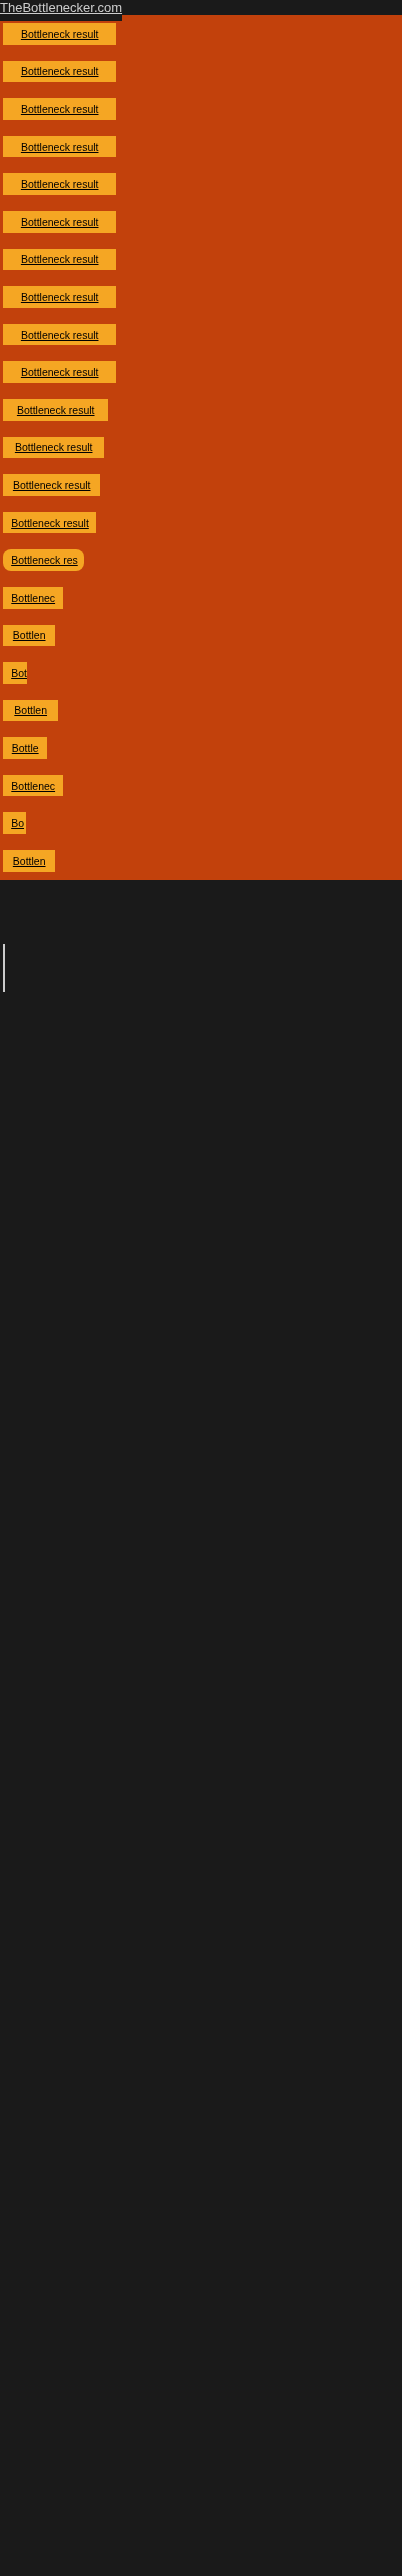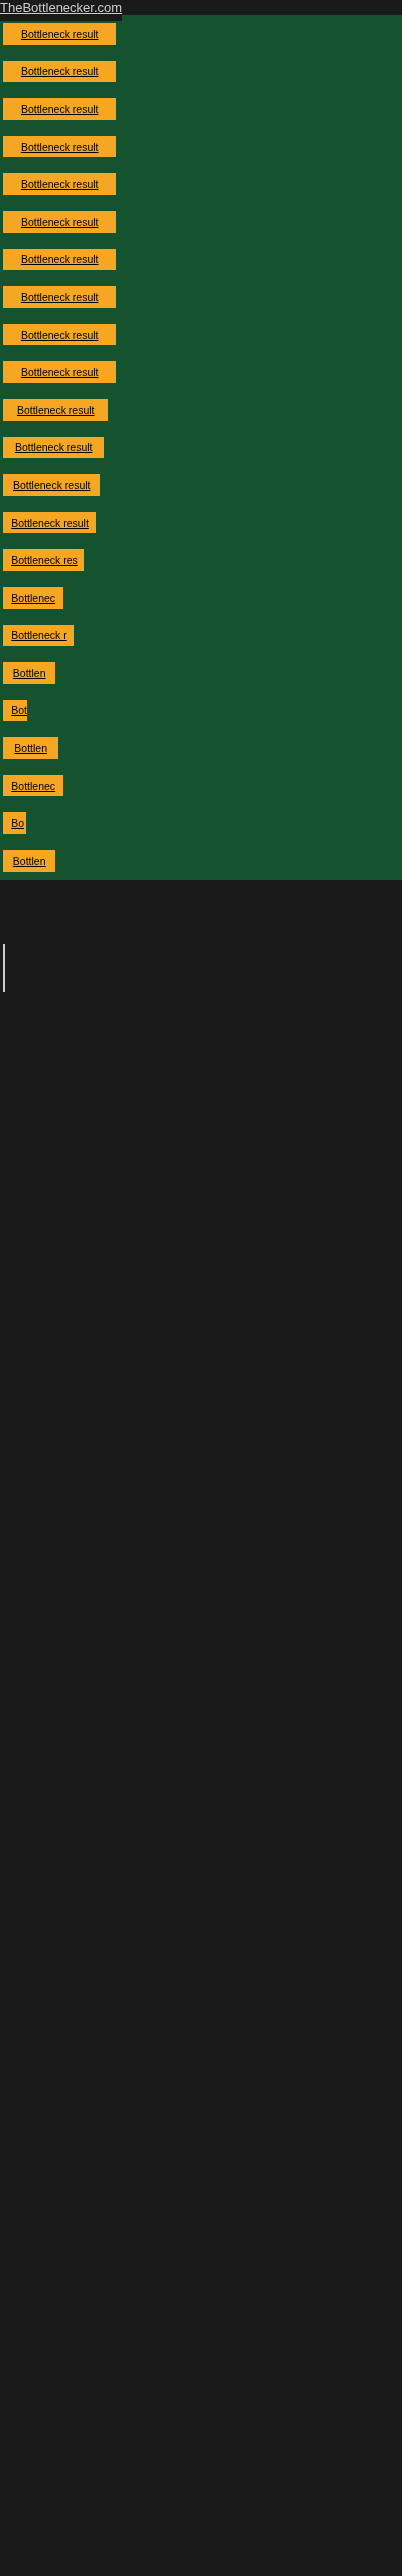--- a/index.html
+++ b/index.html
@@ -33,21 +33,21 @@
       font-size: 10.5px;
       font-weight: normal;
       cursor: pointer;
       display: inline-block;
       white-space: nowrap;
       overflow: hidden;
     }
 
     .row-container {
       padding: 8px 3.2px 8px 3.2px;
-      background-color: #14532d;
+      background-color: #c2410c;
     }
 
     .cursor-line {
       width: 1.6px;
       height: 48px;
       background-color: #cccccc;
       margin-left: 3.2px;
       margin-top: 16px;
     }
   </style>
@@ -66,26 +66,26 @@
     <div class="row-container"><button class="bottleneck-btn" style="width: 113px;">Bottleneck result</button></div>
     <div class="row-container"><button class="bottleneck-btn" style="width: 113px;">Bottleneck result</button></div>
     <div class="row-container"><button class="bottleneck-btn" style="width: 113px;">Bottleneck result</button></div>
     <div class="row-container"><button class="bottleneck-btn" style="width: 113px;">Bottleneck result</button></div>
     <div class="row-container"><button class="bottleneck-btn" style="width: 113px;">Bottleneck result</button></div>
     <div class="row-container"><button class="bottleneck-btn" style="width: 113px;">Bottleneck result</button></div>
     <div class="row-container"><button class="bottleneck-btn" style="width: 105px;">Bottleneck result</button></div>
     <div class="row-container"><button class="bottleneck-btn" style="width: 101px;">Bottleneck result</button></div>
     <div class="row-container"><button class="bottleneck-btn" style="width: 97px;">Bottleneck result</button></div>
     <div class="row-container"><button class="bottleneck-btn" style="width: 93px;">Bottleneck result</button></div>
-    <div class="row-container"><button class="bottleneck-btn" style="width: 81px;">Bottleneck res</button></div>
+    <div class="row-container"><button class="bottleneck-btn" style="width: 81px; border-radius: 8px;">Bottleneck res</button></div>
     <div class="row-container"><button class="bottleneck-btn" style="width: 60px;">Bottlenec</button></div>
-    <div class="row-container"><button class="bottleneck-btn" style="width: 71px;">Bottleneck r</button></div>
     <div class="row-container"><button class="bottleneck-btn" style="width: 52px;">Bottlen</button></div>
     <div class="row-container"><button class="bottleneck-btn" style="width: 24px;">Bott</button></div>
     <div class="row-container"><button class="bottleneck-btn" style="width: 55px;">Bottlen</button></div>
+    <div class="row-container"><button class="bottleneck-btn" style="width: 44px;">Bottle</button></div>
     <div class="row-container"><button class="bottleneck-btn" style="width: 60px;">Bottlenec</button></div>
     <div class="row-container"><button class="bottleneck-btn" style="width: 22.5px;">Bo</button></div>
     <div class="row-container"><button class="bottleneck-btn" style="width: 52px;">Bottlen</button></div>
   </div>
 
 <div style="height: 322px; position: relative;">
   <div class="cursor-line" style="margin-top: 64px;"></div>
 </div>
 
 

